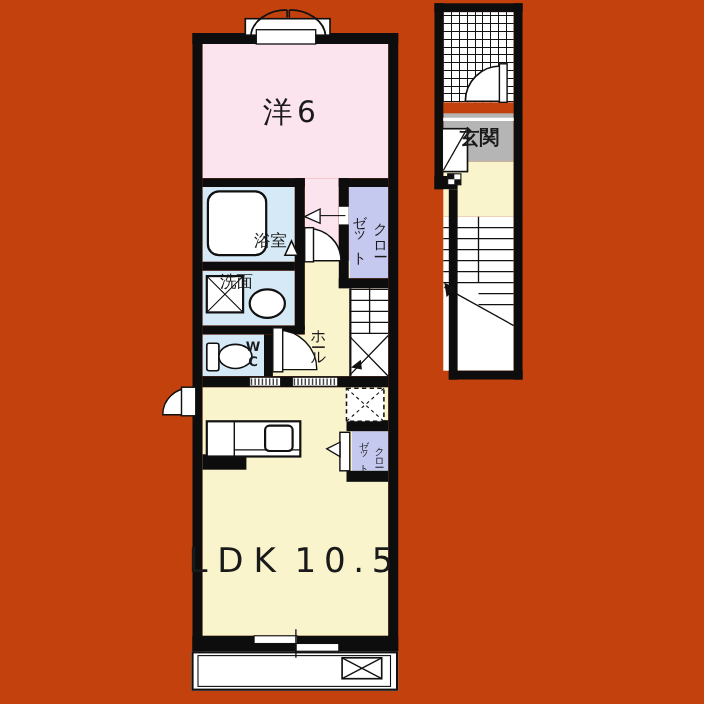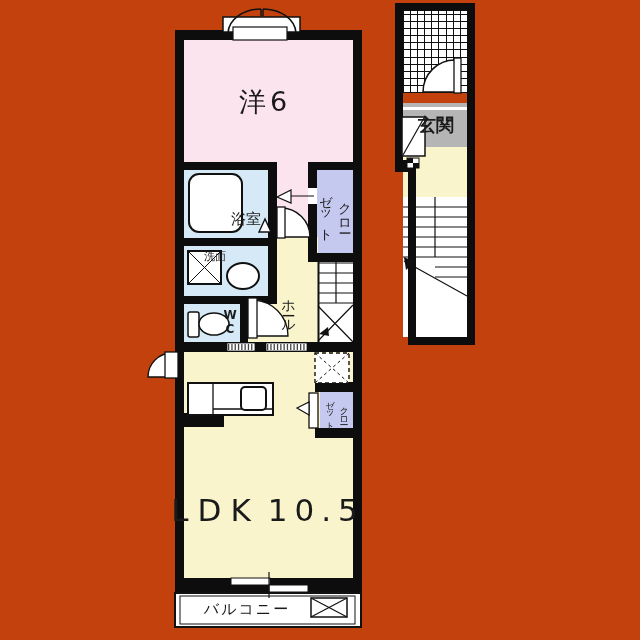--- a/index.html
+++ b/index.html
@@ -186,21 +186,21 @@
   </svg>
 
   <div class="lbl" style="left:190px;top:78px;width:150px;height:48px;font-size:27px;letter-spacing:4px;">
     <span>洋6</span>
   </div>
 
   <div class="lbl" style="left:224px;top:193px;width:44px;height:18px;font-size:15px;margin-top:17px;">
     <span>浴室</span>
   </div>
 
-  <div class="lbl" style="left:191px;top:247px;width:48px;height:18px;font-size:11px;font-family:Liberation Mono, monospace;">
+  <div class="lbl" style="left:191px;top:247px;width:48px;height:18px;font-size:15px;font-family:Liberation Mono, monospace;">
     <span>洗面</span>
   </div>
 
   <div class="lbl" style="left:222px;top:305px;width:16px;height:34px;font-size:12px;flex-direction:column;line-height:1.2;font-weight:bold;">
     <span>W</span>
     <span>C</span>
   </div>
 
   <div class="lbl col2" style="left:318px;top:178px;width:34px;height:66px;font-size:13px;">
     <span class="vtext">クロー</span>
@@ -214,21 +214,18 @@
   <div class="lbl" style="left:192px;top:456px;width:152px;height:108px;font-size:31px;flex-direction:row;gap:8px;">
     <span style="letter-spacing:9px;">LDK</span>
     <span style="letter-spacing:7px;">10.5</span>
   </div>
 
   <div class="lbl col2" style="left:322px;top:393px;width:29px;height:34px;font-size:9px;">
     <span class="vtext" style="letter-spacing:0;">クロー</span>
     <span class="vtext" style="letter-spacing:0;">ゼット</span>
   </div>
 
-  <div class="lbl" style="left:192px;top:597px;width:110px;height:24px;font-size:15px;letter-spacing:2px;">
-    <span>バルコニー</span>
-  </div>
 
   <div class="lbl" style="left:410px;top:116px;width:52px;height:17px;font-size:18px;font-weight:bold;">
     <span>玄関</span>
   </div>
 
 </div>
 
 </body></html>

